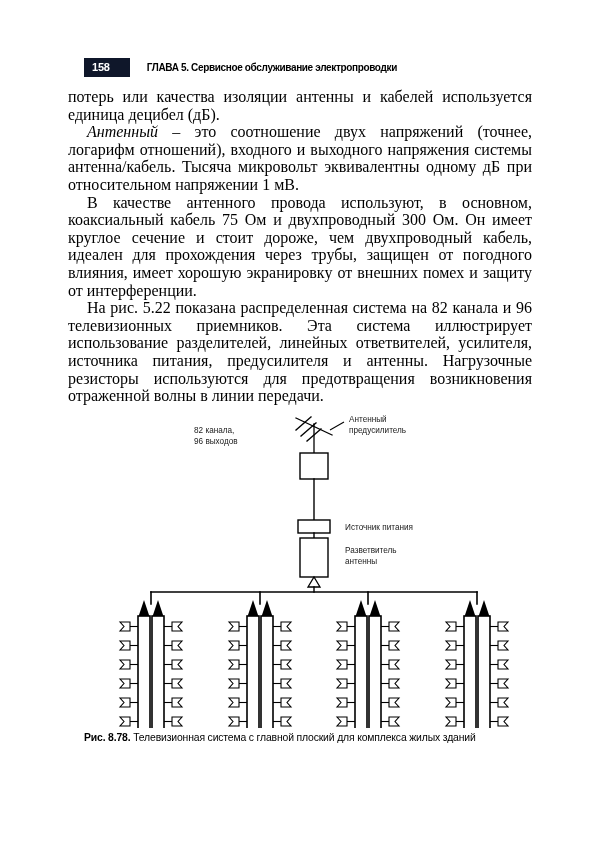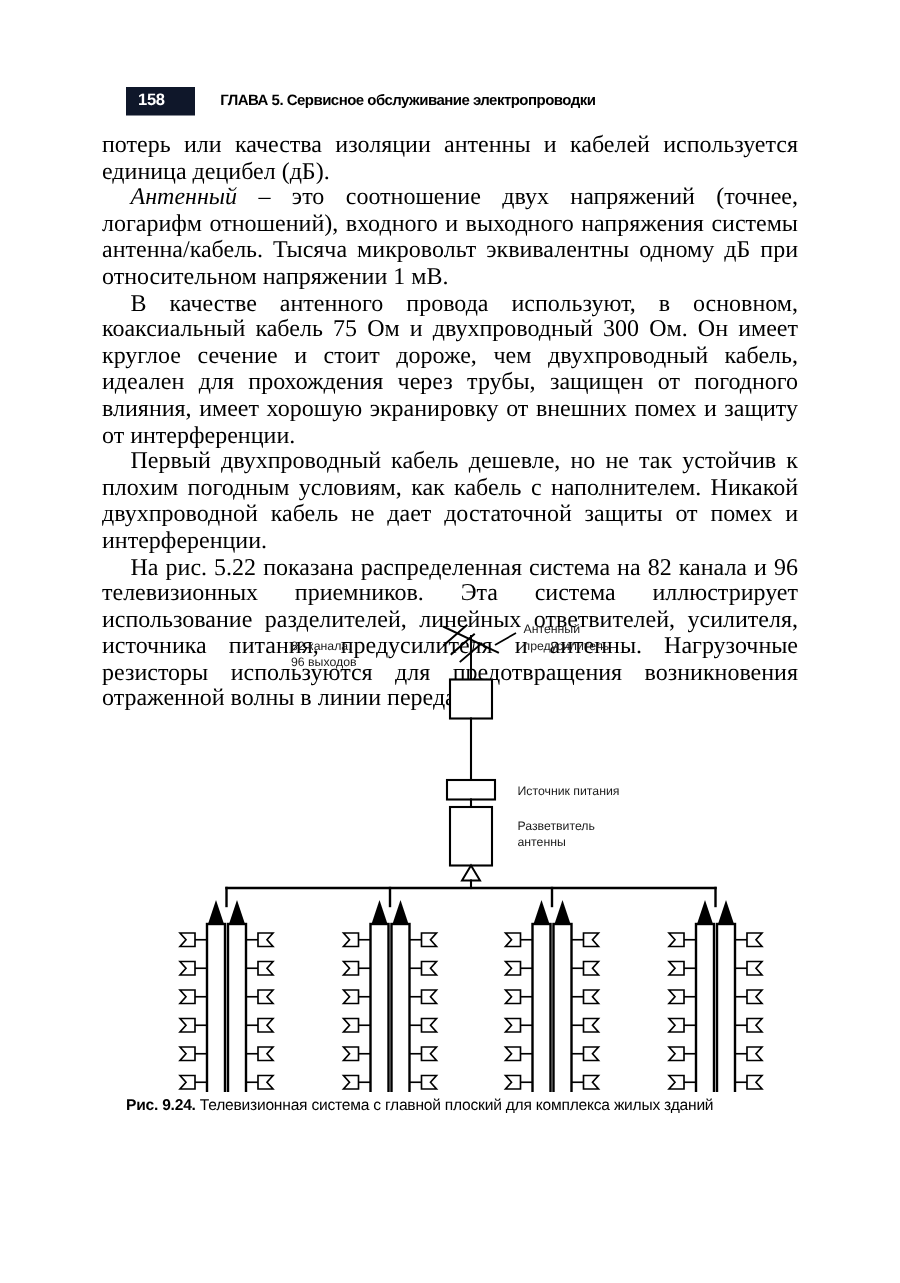--- a/index.html
+++ b/index.html
@@ -119,21 +119,20 @@
 
   <div class="runhead">
     <span class="folio">158</span>
     <span class="runhead-title">ГЛАВА 5. Сервисное обслуживание электропроводки</span>
   </div>
 
   <div class="bodytext">
     <p>потерь или качества изоляции антенны и кабелей используется единица децибел (дБ).</p>
     <p class="ind"><span class="term">Антенный</span><span> – это соотношение двух напряжений (точнее, логарифм отношений), входного и выходного напряжения системы антенна/кабель. Тысяча микровольт эквивалентны одному дБ при относительном напряжении 1 мВ.</span></p>
     <p class="ind">В качестве антенного провода используют, в основном, коаксиальный кабель 75 Ом и двухпроводный 300 Ом. Он имеет круглое сечение и стоит дороже, чем двухпроводный кабель, идеален для прохождения через трубы, защищен от погодного влияния, имеет хорошую экранировку от внешних помех и защиту от интерференции.</p>
-    <p class="ind">Первый двухпроводный кабель дешевле, но не так устойчив к плохим погодным условиям, как кабель с наполнителем. Никакой двухпроводной кабель не дает достаточной защиты от помех и интерференции.</p>
     <p class="ind">На рис. 5.22 показана распределенная система на 82 канала и 96 телевизионных приемников. Эта система иллюстрирует использование разделителей, линейных ответвителей, усилителя, источника питания, предусилителя и антенны. Нагрузочные резисторы используются для предотвращения возникновения отраженной волны в линии передачи.</p>
   </div>
 
   <div class="figure">
     <svg class="fig-svg" width="464" height="320" viewBox="0 0 464 320" xmlns="http://www.w3.org/2000/svg">
       <g fill="none" stroke="#000000" stroke-width="1.2" stroke-linecap="square">
 
         <g stroke-width="1.3">
 
           <line x1="246" y1="16" x2="246" y2="45"></line>
@@ -493,16 +492,16 @@
       <text class="lbl" x="277" y="122" text-anchor="start">Источник питания</text>
 
       <text class="lbl" x="277" y="145" text-anchor="start">Разветвитель</text>
       <text class="lbl" x="277" y="156" text-anchor="start">антенны</text>
 
       <text class="lbl-small" x="246" y="508" text-anchor="middle">Нагрузочные резисторы</text>
     </svg>
   </div>
 
   <div class="fig-caption">
-    <b>Рис. 9.24.</b><span> Телевизионная система с главной плоский для комплекса жилых зданий</span>
+    <b>Рис. 8.78.</b><span> Телевизионная система с главной плоский для комплекса жилых зданий</span>
   </div>
 
 </div>
 
 </body></html>

